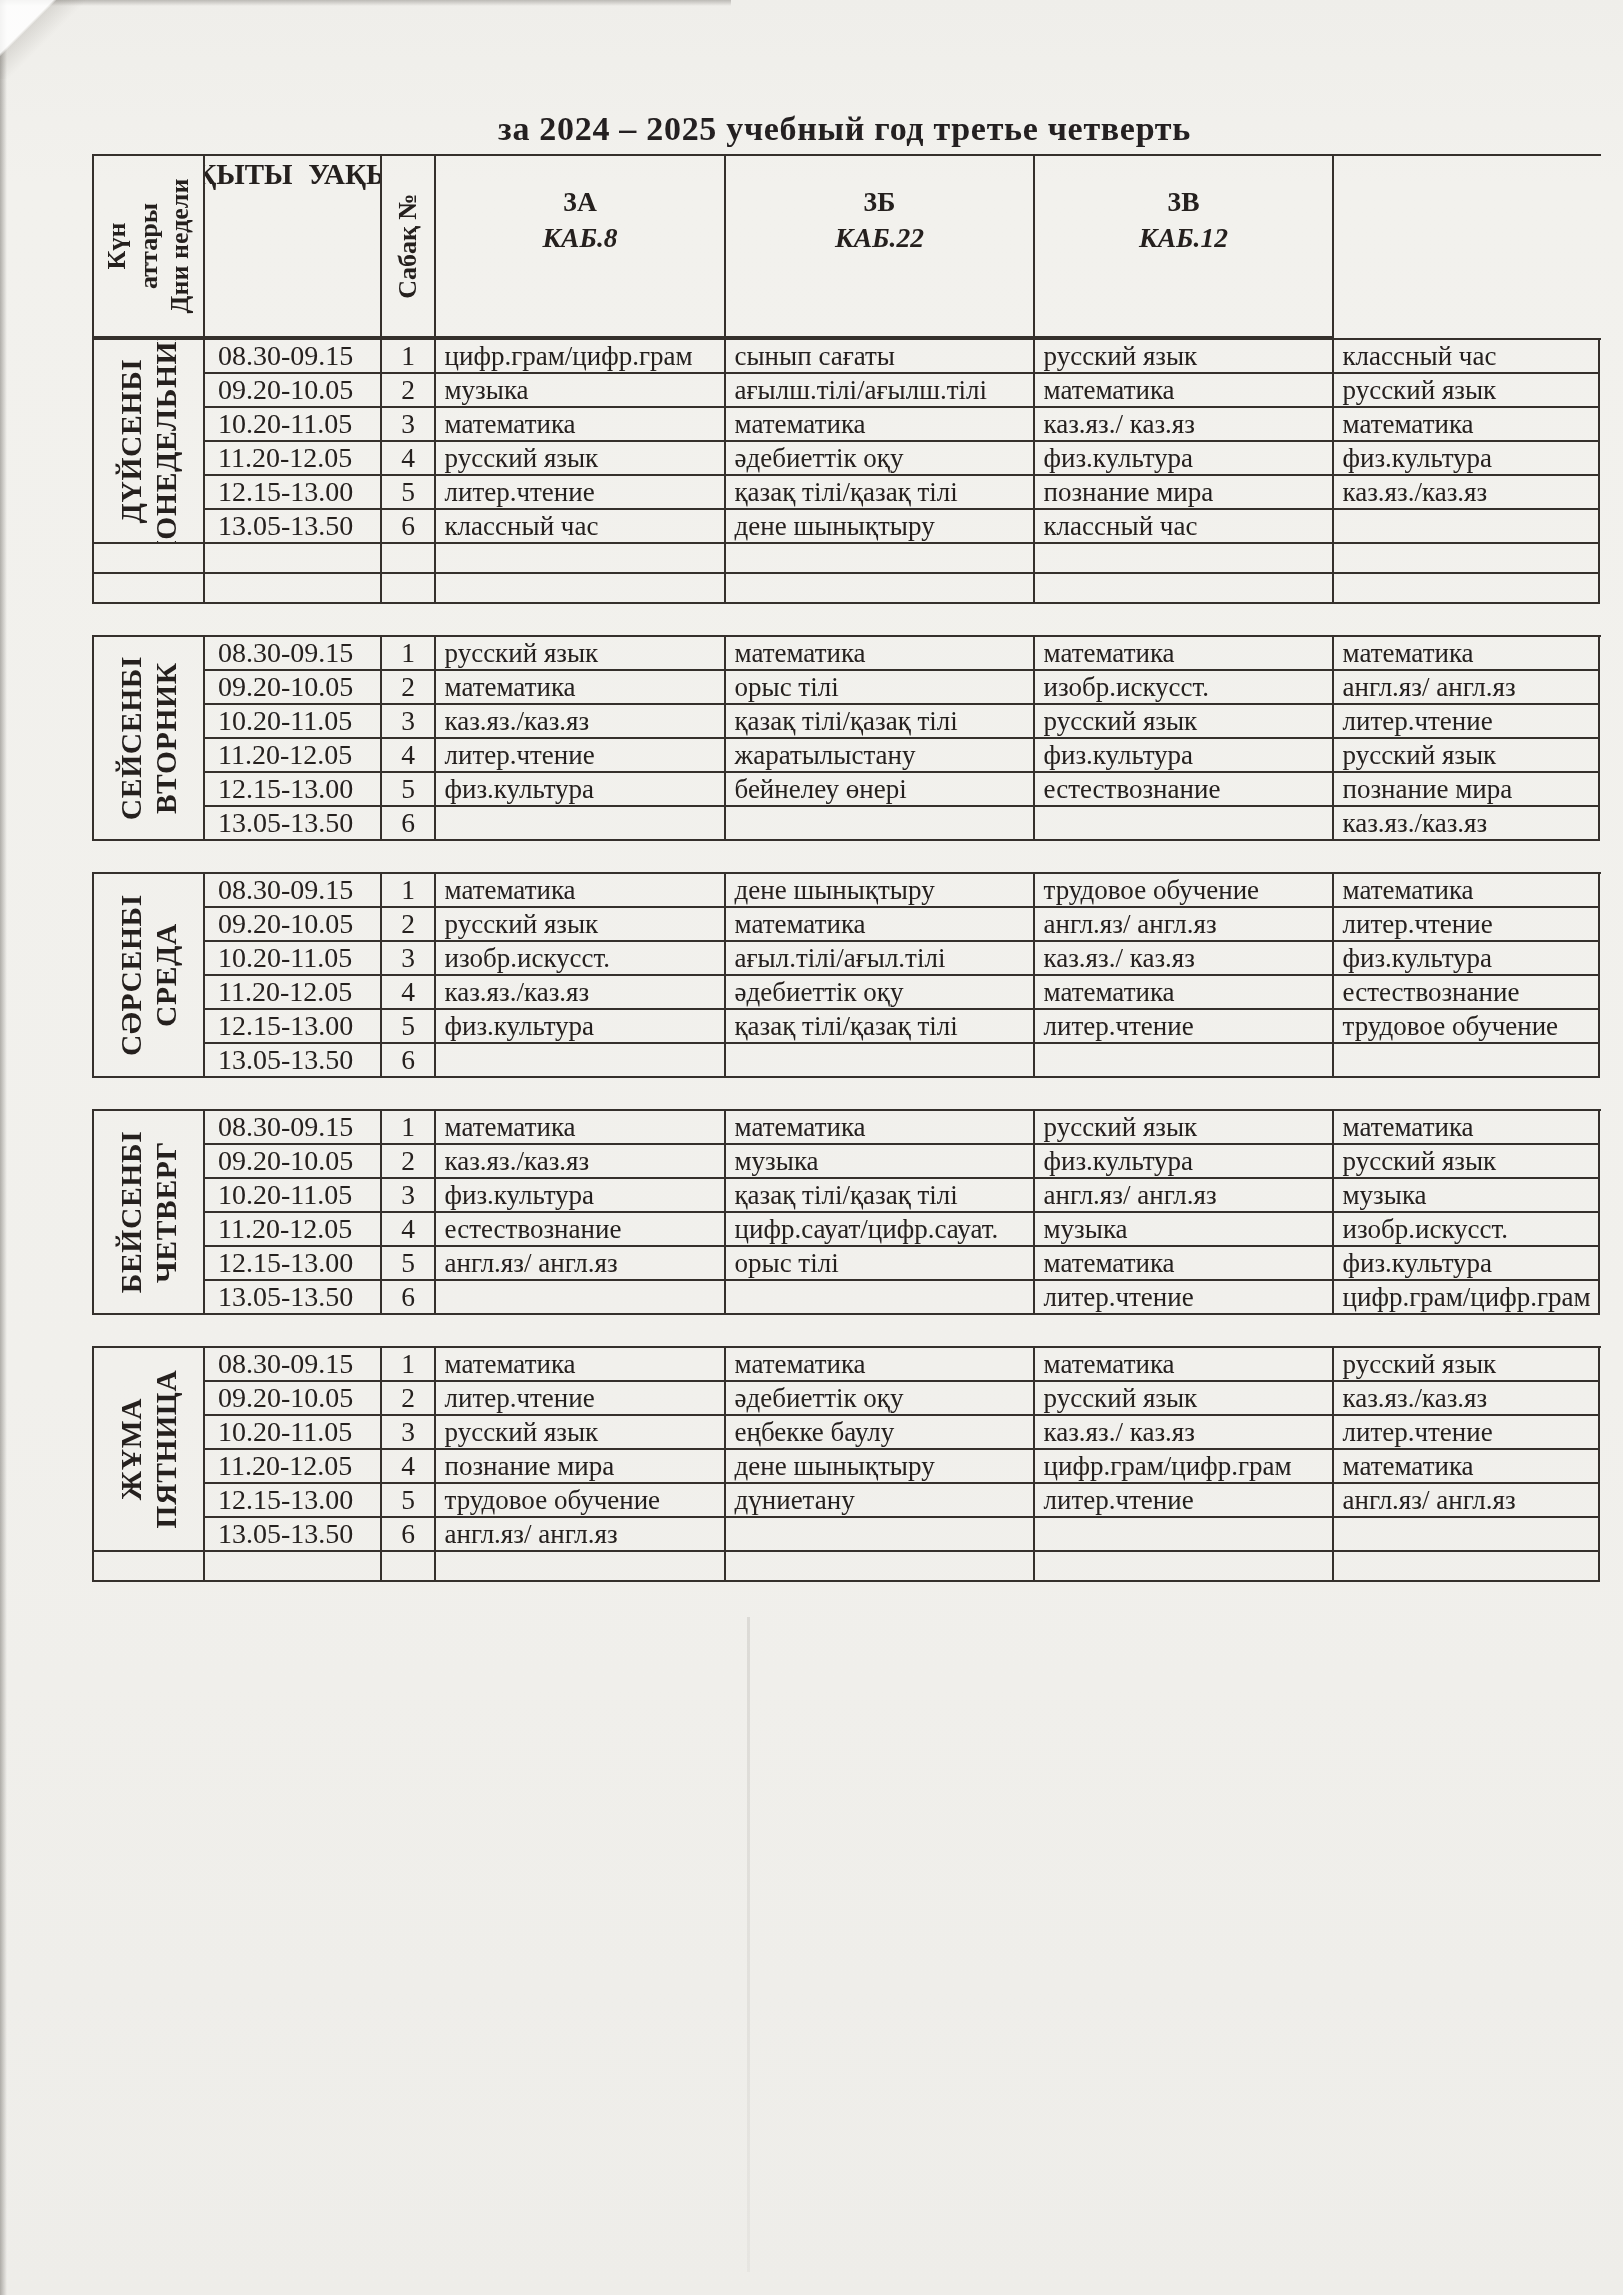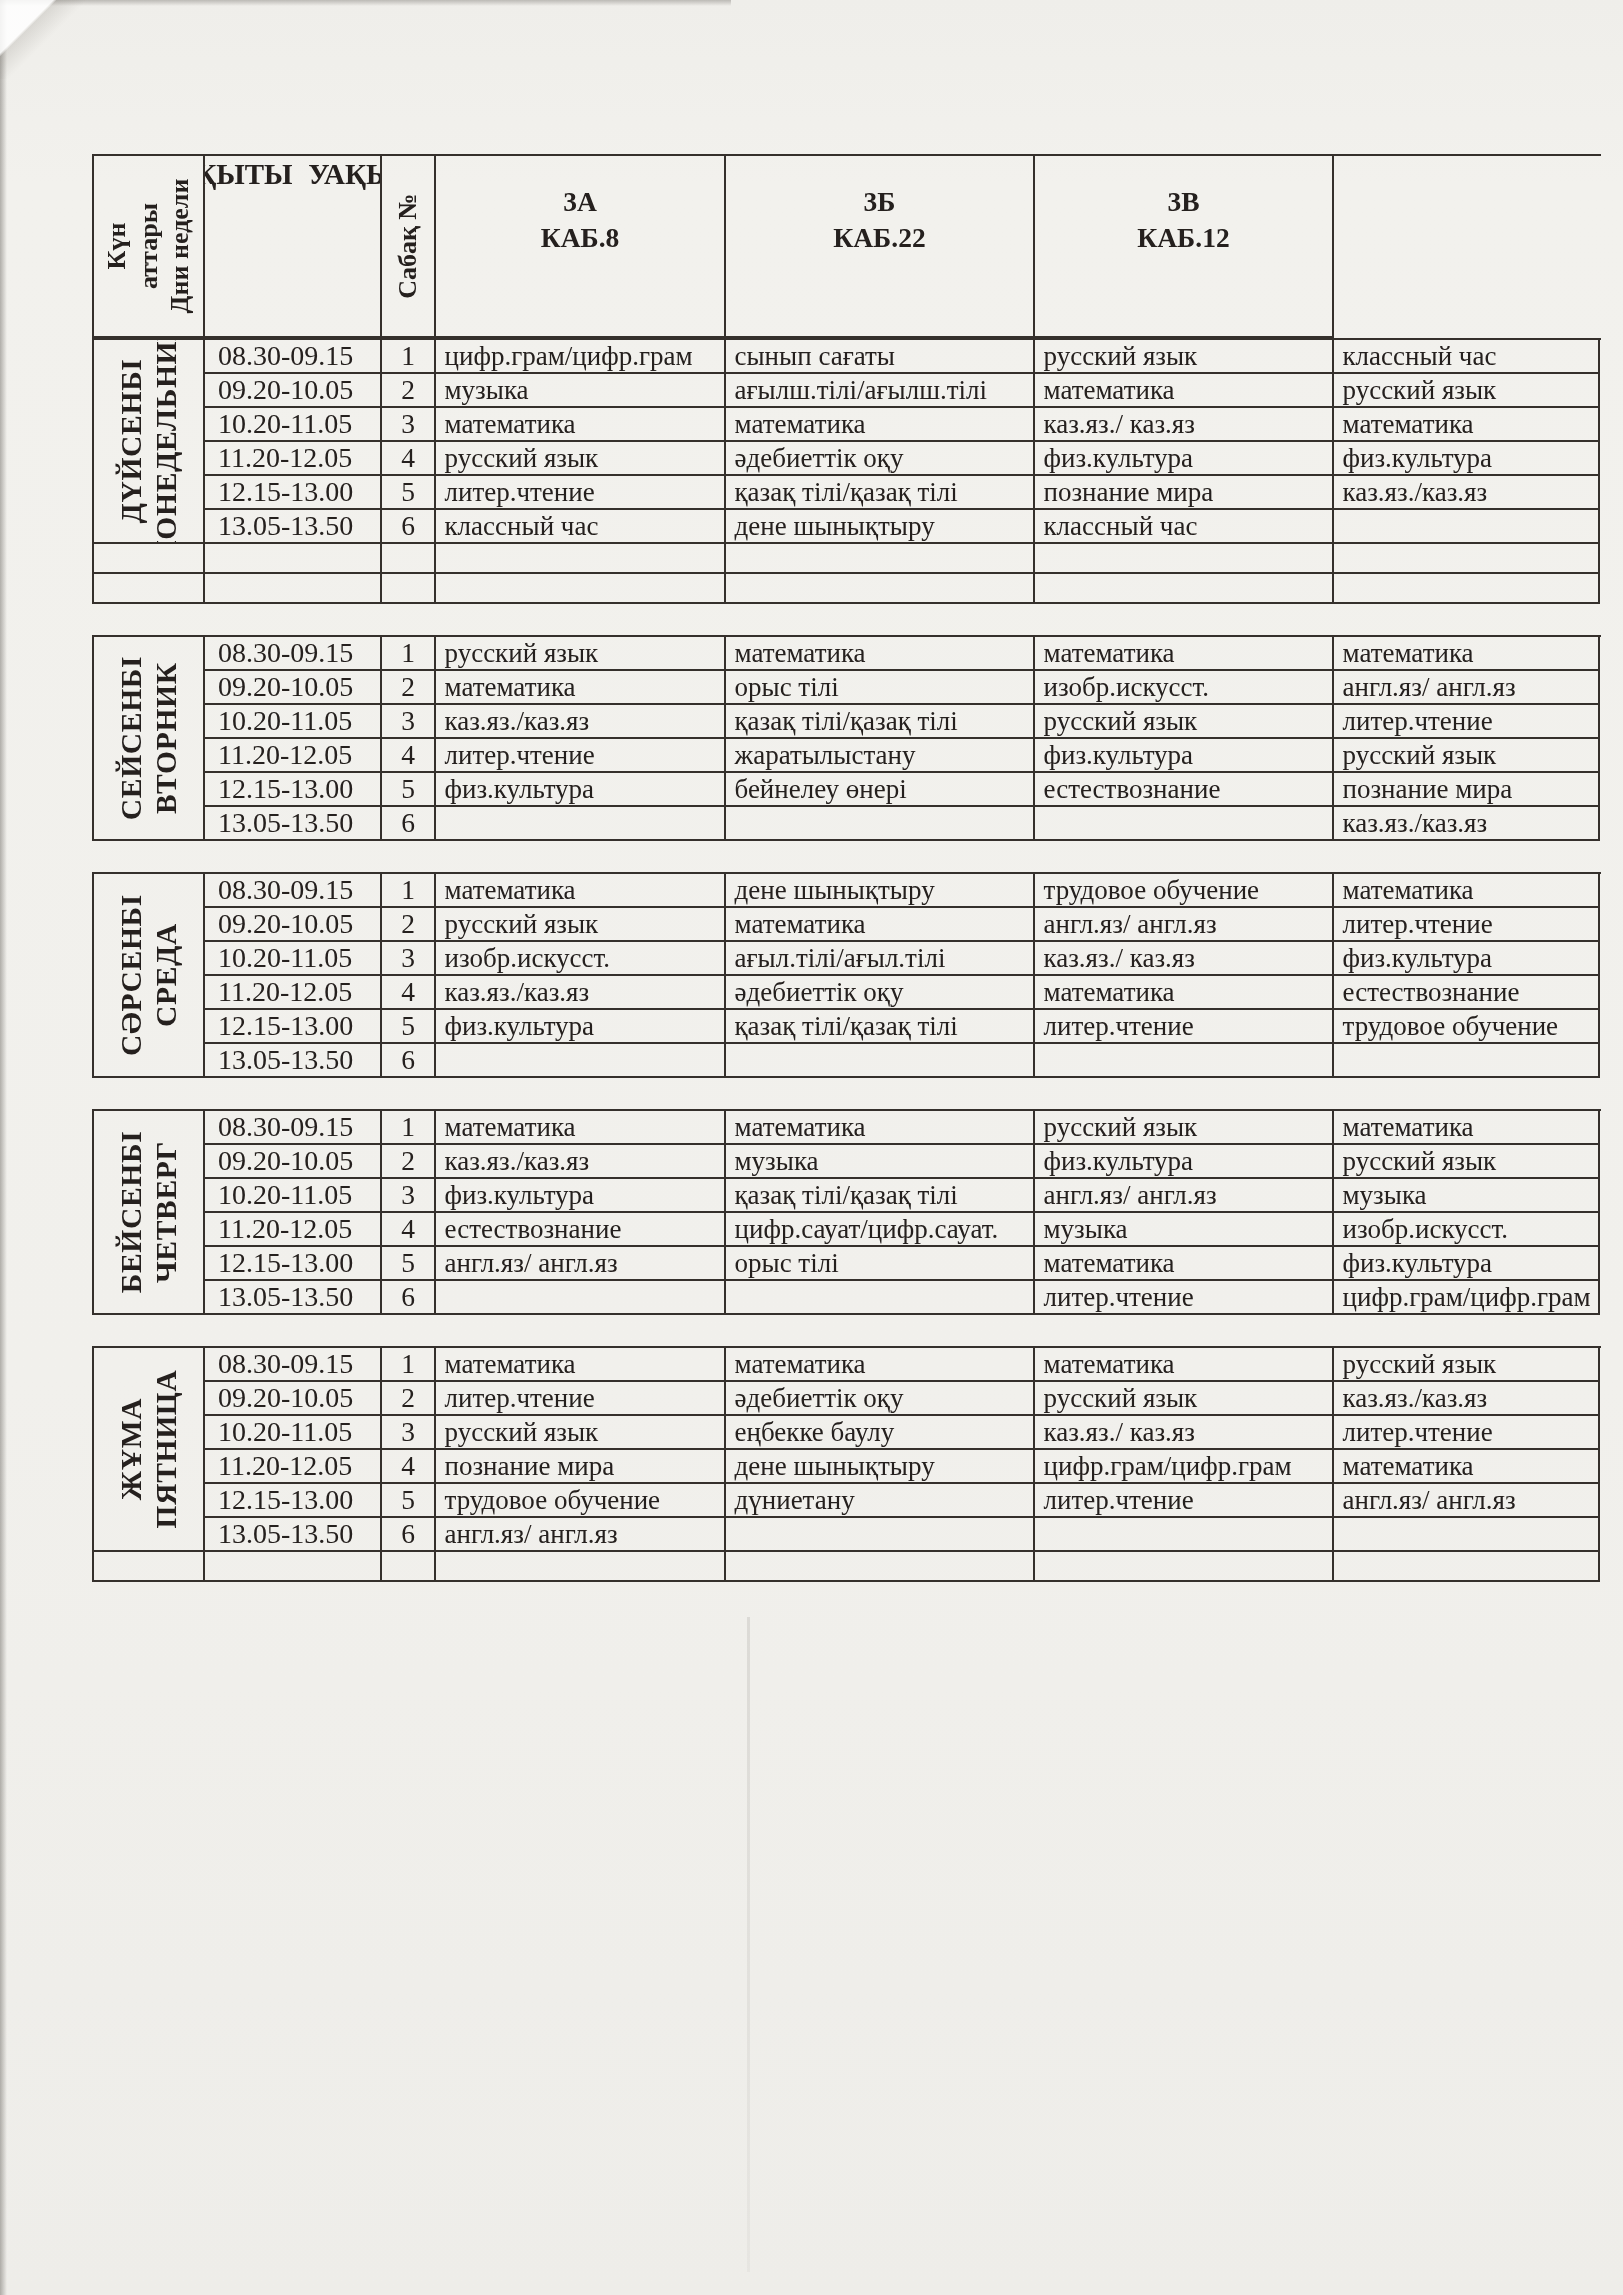--- a/index.html
+++ b/index.html
@@ -59,40 +59,41 @@
   }
 
   .days-head-cell .rot { font-weight:bold; font-size:26px; line-height:1.22; }
   .lesson-no-cell .rot { font-weight:bold; font-size:26px; }
 
   .time-head-cell { display:flex; flex-direction:row; justify-content:center; }
   .time-head-cell .lbl { font-weight:bold; font-size:29px; line-height:1.25; padding-left:15.7px; }
 
   .class-head-cell { text-align:center; padding-top:28px; }
   .class-head-cell .cname { font-weight:bold; font-size:27.5px; line-height:1.3; }
-  .class-head-cell .croom { font-weight:bold; font-size:27.5px; line-height:1.3; }
+  .class-head-cell .croom { font-weight:bold; font-size:27.5px; line-height:1.3;font-style:italic; }
 
   .day-cell { grid-column:1; grid-row:1 / span 6; }
   .day-cell .rot { font-weight:bold; font-size:29.5px; line-height:1.18; letter-spacing:0.7px; }
 
   .time-cell { display:flex; align-items:center; padding-left:13px;
     font-size:28px; white-space:nowrap; }
   .num-cell { display:flex; align-items:center; justify-content:center; font-size:27.5px; }
   .subj-cell { display:flex; align-items:center; padding-left:8.5px;
     font-size:27px; white-space:nowrap; }
 </style>
 </head>
 <body>
 
 <div class="page">
   <div class="edge-left"></div>
   <div class="edge-top"></div>
   <div class="corner-fold"></div>
   <div class="crease"></div>
 
+  <div class="title">за  2024 – 2025 учебный год третье четверть</div>
 
   <div class="table-wrap">
 
     <div class="grid header-grid">
       <div class="cell days-head-cell">
         <div class="rot">
           <div>Күн</div>
           <div>аттары</div>
           <div>Дни недели</div>
         </div>

